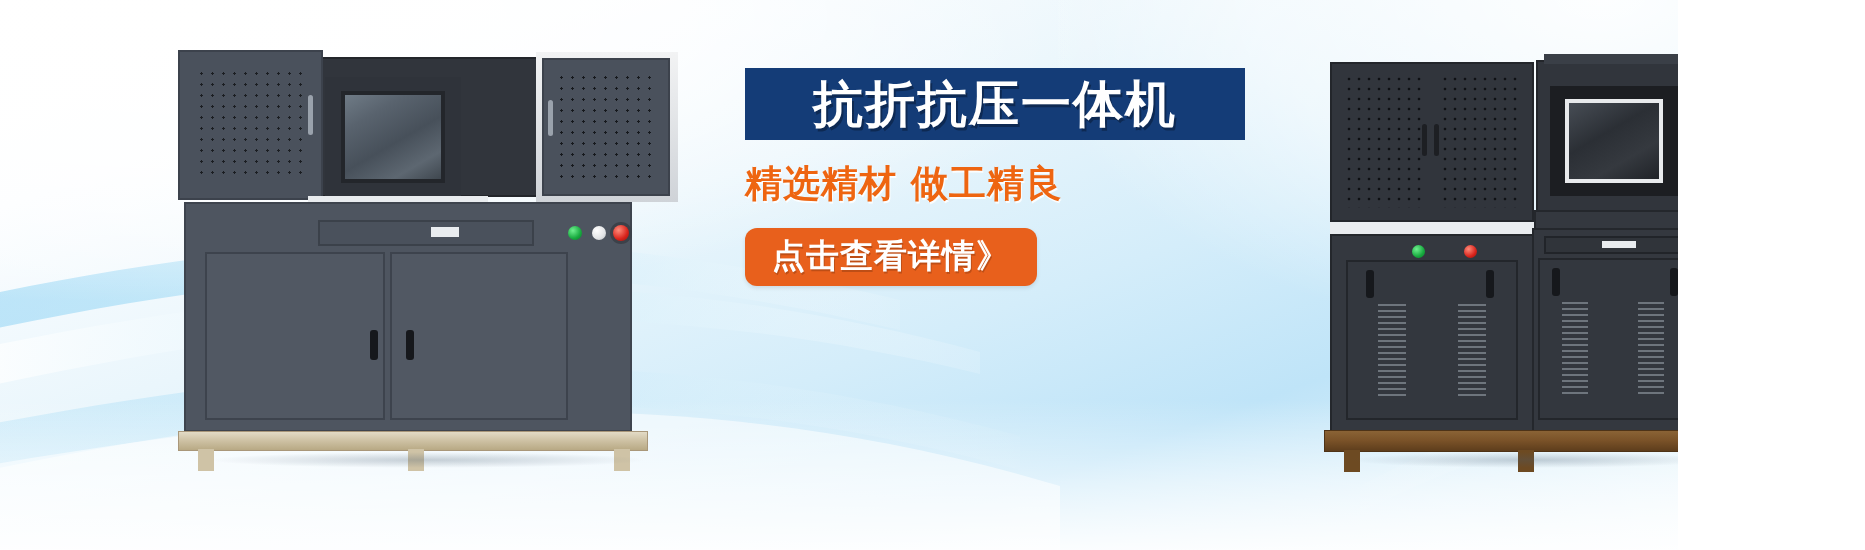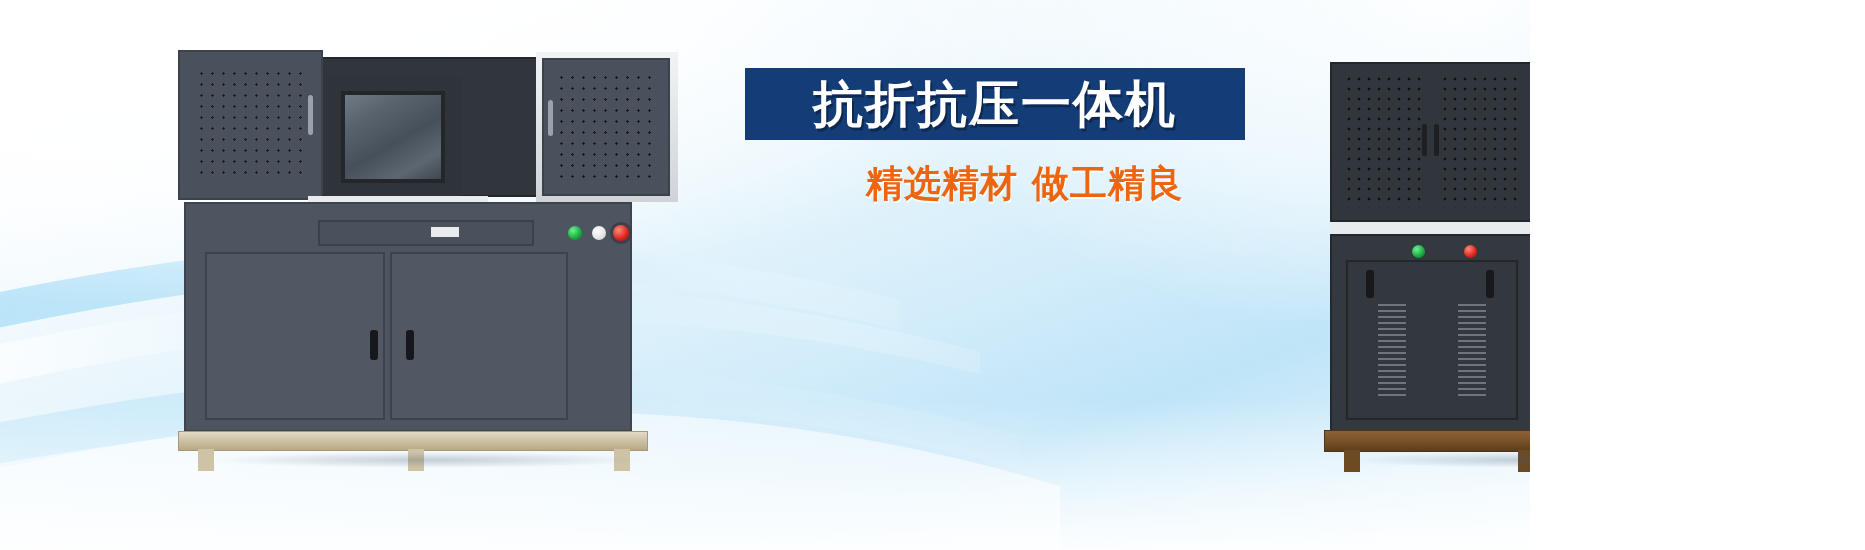--- a/index.html
+++ b/index.html
@@ -2,21 +2,21 @@
 <html lang="zh"><head>
 <meta charset="utf-8">
 <style>
   html,body{margin:0;padding:0;}
   body{
     width:1865px;height:550px;overflow:hidden;
     font-family:"DejaVu Sans","Liberation Sans",sans-serif;
     background:#ffffff;
   }
   #banner{
-    position:relative;width:1530px;height:550px;overflow:hidden;
+    position:relative;width:1678px;height:550px;overflow:hidden;
     background:
       linear-gradient(160deg,#ffffff 0%,#fbfdff 18%,#eaf6fc 38%,#d4edfa 58%,#bfe4f8 74%,#ddf1fb 88%,#f2fafd 100%);
   }
   
   .wavewrap{position:absolute;inset:0;overflow:hidden;pointer-events:none;}
   .wavewrap svg{position:absolute;top:0;left:0;width:1865px;height:550px;}
   .glowtop{
     position:absolute;left:0;top:0;width:1100px;height:300px;
     background:radial-gradient(ellipse at 18% 6%,rgba(255,255,255,.98) 0%,rgba(255,255,255,.75) 38%,rgba(255,255,255,0) 72%);
   }
@@ -46,21 +46,21 @@
     letter-spacing:2px;
     text-shadow:2px 3px 0 rgba(0,0,0,.30);
     white-space:nowrap;
   }
   .subline{
     margin-top:18px;
     font-size:37px;font-weight:bold;line-height:1.18;
     white-space:nowrap;letter-spacing:1px;
     text-shadow:1px 2px 0 rgba(255,255,255,.85);
   }
-  .subline.orange{color:#ee6511;margin-top:22px;text-align:center;}
+  .subline.orange{color:#ee6511;margin-top:22px;}
   .subline.navy{color:#17468e;margin-top:8px;}
   .desc{
     margin-top:16px;
     color:#4b4b4b;
     font-size:25px;line-height:1.62;
     letter-spacing:.5px;white-space:nowrap;
   }
   .cta{
     margin-top:22px;
     display:inline-flex;align-items:center;justify-content:center;
@@ -256,15 +256,16 @@
 
   <div id="copy">
 
     <div class="title-bar">
       <span class="t">抗折抗压一体机</span>
     </div>
 
     <div class="subline orange">精选精材 做工精良</div>
 
 
+    <button class="cta">点击查看详情》</button>
   </div>
 
 </div>
 
 </body></html>

